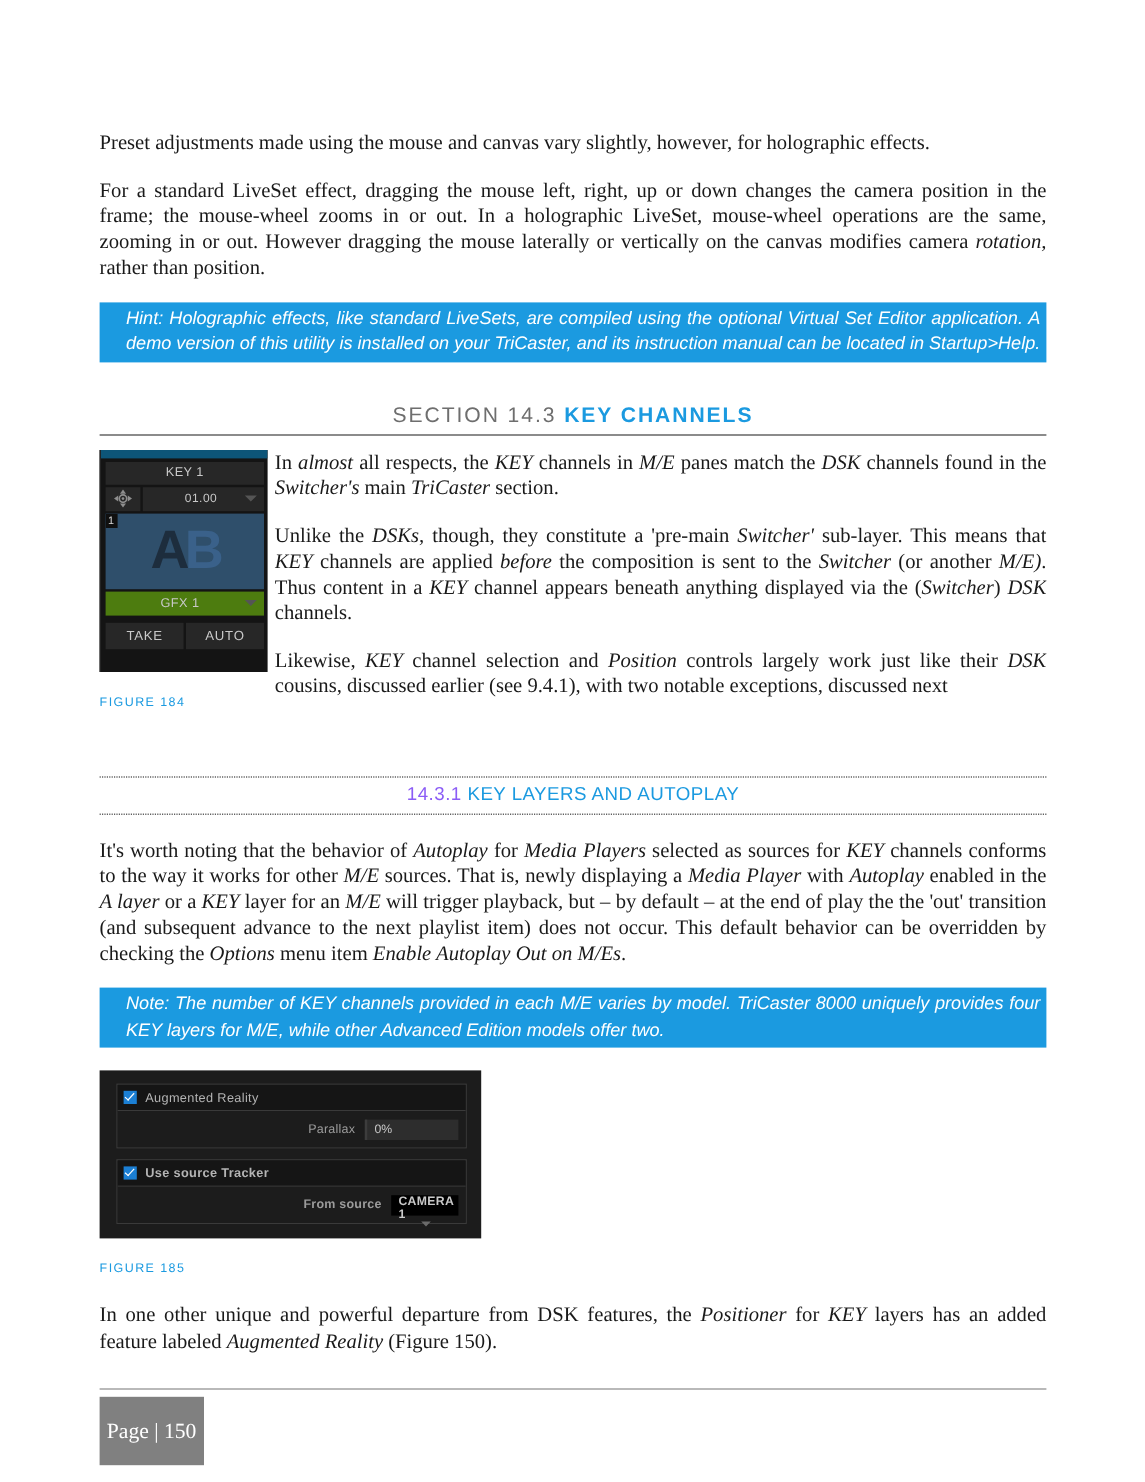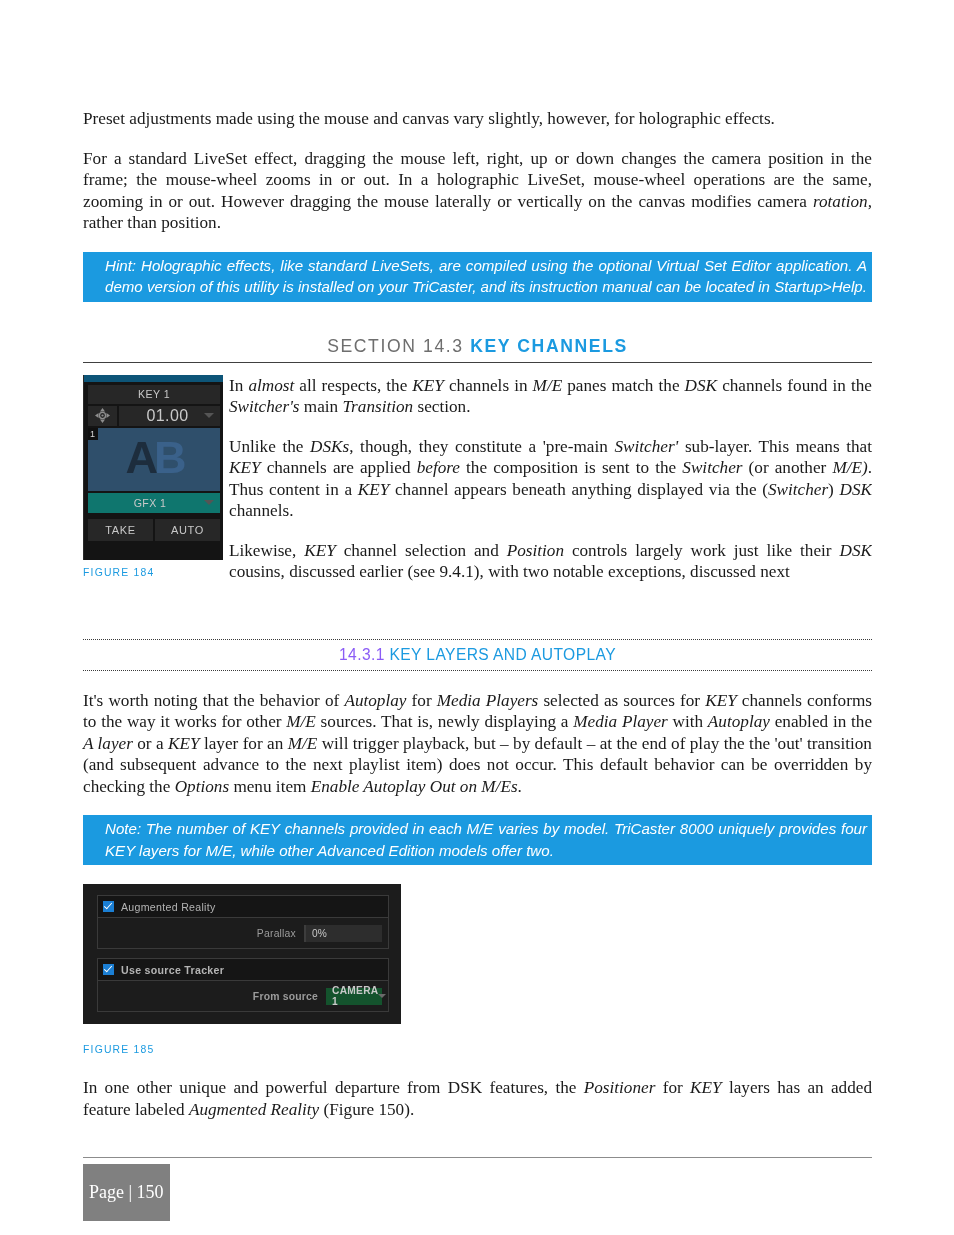--- a/index.html
+++ b/index.html
@@ -83,21 +83,21 @@
   }
   .subsec .num { color: #8b5cf6; }
   .subsec .title { color: #1b9ae0; }
 
   
   .fig-caption {
     font-family: "Liberation Sans", sans-serif;
     font-size: 10.4px;
     letter-spacing: 1.2px;
     color: #1b9ae0;
-    margin-top: 7px;
+    margin-top: 20px;
   }
 
   
   .fig184-block {
     float: left;
     width: 128px;
     margin: 0 18px 0 0;
   }
   .key-widget {
     width: 139px;
@@ -139,21 +139,21 @@
   .kw-dur {
     flex: 1;
     background: #272727;
     height: 20px;
     display: flex;
     align-items: center;
     position: relative;
   }
   .kw-dur .val {
     color: #c9c9c9;
-    font-size: 16px;
+    font-size: 10px;
     flex: 1;
     text-align: center;
     padding-left: 12px;
     letter-spacing: 0.4px;
   }
   .caret {
     width: 0; height: 0;
     border-left: 5px solid transparent;
     border-right: 5px solid transparent;
     border-top: 5px solid #555555;
@@ -183,21 +183,21 @@
     position: absolute;
     left: 0; top: 0;
     background: #101010;
     color: #d9d9d9;
     font-size: 9px;
     padding: 1px 3px 1px 2px;
     line-height: 10px;
   }
   .kw-src {
     margin: 0 3px 2px 4px;
-    background: #0f766e;
+    background: #4d7c0f;
     height: 20px;
     display: flex;
     align-items: center;
   }
   .kw-src .val {
     flex: 1;
     text-align: center;
     color: #c9c9c9;
     font-size: 10.6px;
     padding-left: 8px;
@@ -287,27 +287,28 @@
     font-size: 10.2px;
     display: flex;
     align-items: center;
     padding-left: 6px;
     box-sizing: border-box;
     border-left: 2px solid #3d3d3d;
   }
   .ar-select {
     width: 56px;
     height: 17px;
-    background: #14532d;
+    background: #000000;
     color: #c9c9c9;
     font-size: 10.2px;
     display: flex;
     align-items: center;
     padding-left: 6px;
     box-sizing: border-box;
+    flex-direction: column;
   }
   .ar-select .sel-val { flex: 1; letter-spacing: 0.3px; }
   .ar-select .caret {
     border-top-color: #6a6a6a;
     margin-right: 4px;
     border-left-width: 4.5px;
     border-right-width: 4.5px;
     border-top-width: 4.5px;
   }
 
@@ -394,21 +395,21 @@
 
           <div class="kw-btns">
             <div class="kw-btn">TAKE</div>
             <div class="kw-btn">AUTO</div>
           </div>
         </div>
         <div class="fig-caption">FIGURE 184</div>
       </div>
 
       <div style="overflow:hidden;">
-        <p class="body"><span>In </span><i>almost</i><span> all respects, the </span><i>KEY</i><span> channels in </span><i>M/E</i><span> panes match the </span><i>DSK</i><span> channels found in the </span><i>Switcher's</i><span> main </span><i>Transition</i><span> section.</span></p>
+        <p class="body"><span>In </span><i>almost</i><span> all respects, the </span><i>KEY</i><span> channels in </span><i>M/E</i><span> panes match the </span><i>DSK</i><span> channels found in the </span><i>Switcher's</i><span> main </span><i>TriCaster</i><span> section.</span></p>
 
         <p class="body"><span>Unlike the </span><i>DSKs</i><span>, though, they constitute a 'pre-main </span><i>Switcher'</i><span> sub-layer. This means that </span><i>KEY</i><span> channels are applied </span><i>before</i><span> the composition is sent to the </span><i>Switcher</i><span> (or another </span><i>M/E)</i><span>.  Thus content in a </span><i>KEY</i><span> channel appears beneath anything displayed via the (</span><i>Switcher</i><span>) </span><i>DSK</i><span> channels.</span></p>
 
         <p class="body tight"><span>Likewise, </span><i>KEY</i><span> channel selection and </span><i>Position</i><span> controls largely work just like their </span><i>DSK</i><span> cousins, discussed earlier (see 9.4.1), with two notable exceptions, discussed next</span></p>
       </div>
     </div>
 
     <div class="subsec-wrap" style="margin-top:56px;">
       <span class="subsec"><span class="num">14.3.1</span> <span class="title">KEY LAYERS AND AUTOPLAY</span></span>
     </div>

